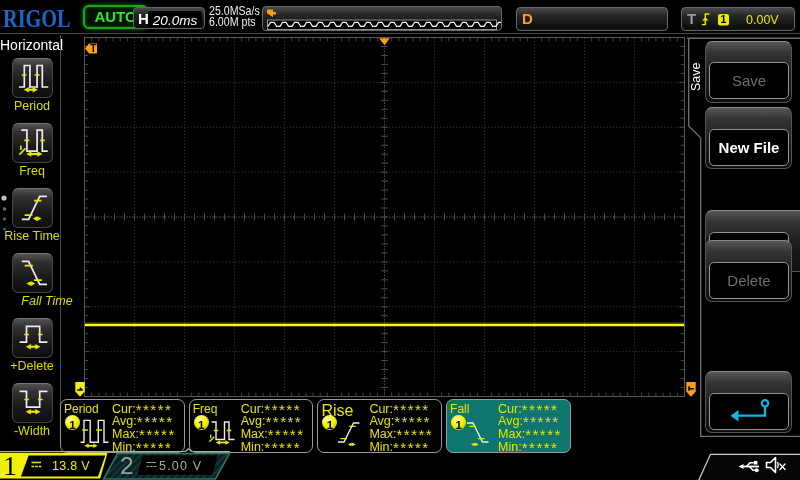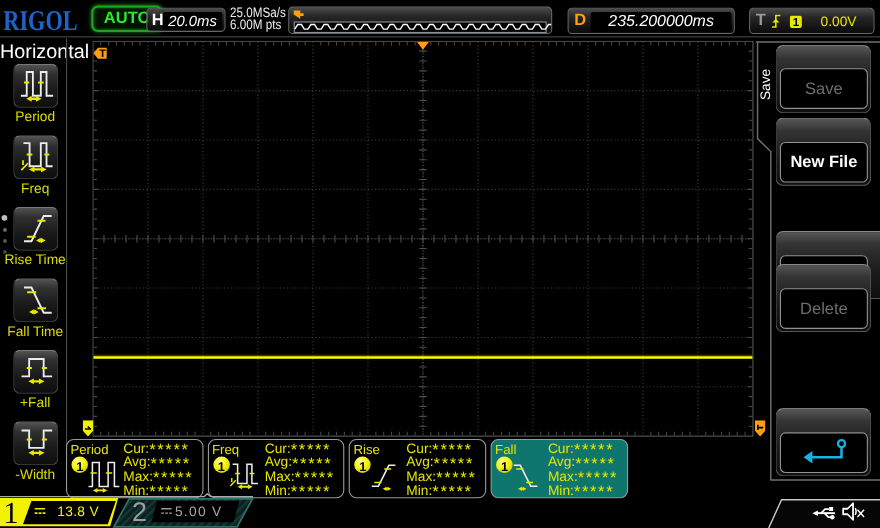--- a/index.html
+++ b/index.html
@@ -43,39 +43,36 @@
 <div class="gbox abs" style="left:262px;top:6px;width:240px;height:25px;">
   <svg class="abs" style="left:0;top:0;" width="238" height="23" viewBox="0 0 238 23">
     <polygon points="4,2.5 10,2.5 10,5 13,5 13,7.5 10,7.5 10,10 4,6.2" fill="#ff9e11"></polygon>
     <rect x="4.5" y="13" width="229" height="9.5" fill="#000" stroke="#8a919b" stroke-width="1"></rect>
     <path id="zz" d="M5,19.4 l2.6,-4.1 h3.4 l2.6,4.1 h3.4 l2.6,-4.1 h3.4 l2.6,4.1 h3.4 l2.6,-4.1 h3.4 l2.6,4.1 h3.4 l2.6,-4.1 h3.4 l2.6,4.1 h3.4 l2.6,-4.1 h3.4 l2.6,4.1 h3.4 l2.6,-4.1 h3.4 l2.6,4.1 h3.4 l2.6,-4.1 h3.4 l2.6,4.1 h3.4 l2.6,-4.1 h3.4 l2.6,4.1 h3.4 l2.6,-4.1 h3.4 l2.6,4.1 h3.4 l2.6,-4.1 h3.4 l2.6,4.1 h3.4 l2.6,-4.1 h3.4 l2.6,4.1 h3.4 l2.6,-4.1 h3.4 l2.6,4.1 h3.4 l2.6,-4.1 h3.4 l2.6,4.1 h3.4 l2.6,-4.1 h3.4 l2.6,4.1 h3.4 l2.6,-4.1 h3.4 l2.6,4.1 h3.4 l2.6,-4.1 h3.4 l2.6,4.1 h3.4 l2.6,-4.1 h3.4 l2.6,4.1 h3.4 l2.6,-4.1 h3.4 l2.6,4.1 h3.4 l2.6,-4.1 h3.4 l2.6,4.1 h3.4 l2.6,-4.1 h3.4 l2.6,4.1 h3.4" fill="none" stroke="#fff" stroke-width="1.2"></path>
   </svg>
 </div>
 
 <div class="gbox abs" style="left:516px;top:7px;width:152px;height:24px;">
   <span class="abs" style="left:5px;top:2px;color:#ff9e11;font-weight:bold;font-size:15px;">D</span>
-  <div class="ibox abs" style="left:20px;top:2.5px;width:128px;height:18px;text-align:center;">
-    <span style="color:#fff;font-size:14.5px;line-height:18px;">235.200000ms</span>
-  </div>
 </div>
 
 <div class="gbox abs" style="left:681px;top:7px;width:114px;height:24px;">
   <span class="abs" style="left:5px;top:2px;color:#9a9a9a;font-weight:bold;font-size:15px;">T</span>
   <svg class="abs" style="left:19px;top:5px;" width="10" height="13" viewBox="0 0 10 13">
     <path d="M0.8,11.6 H4.3 V1 H8.4" stroke="#e8e800" stroke-width="1.4" fill="none"></path>
     <polygon points="4.3,4.2 1,7.4 7.6,7.4" fill="#e8e800"></polygon>
   </svg>
   <svg class="abs" style="left:36px;top:5.5px;" width="11" height="12" viewBox="0 0 11 12">
     <rect x="0" y="0" width="11" height="11.5" rx="2" fill="#e8e800"></rect>
     <text x="5.5" y="9.3" text-anchor="middle" font-size="10.5" font-weight="bold" fill="#000" font-family="Liberation Sans">1</text>
   </svg>
   <span class="abs" style="left:64px;top:5px;color:#e8e800;font-size:12.5px;">0.00V</span>
 </div>
 
-<div class="abs" style="left:0;top:37px;width:60px;text-align:left;color:#fff;font-size:18px;">Horizontal</div>
+<div class="abs" style="left:0;top:37px;width:60px;text-align:left;color:#fff;font-size:14px;">Horizontal</div>
 <div class="abs" style="left:59.5px;top:35px;width:1px;height:408px;background:#4a4a4a;"></div>
 
 <svg class="abs" style="left:0;top:194px;" width="10" height="42" viewBox="0 0 10 42">
   <circle cx="4" cy="4" r="2.6" fill="#c0c0c0"></circle>
   <circle cx="4.5" cy="15" r="1.7" fill="#6f6f6f"></circle>
   <circle cx="4.5" cy="25" r="1.7" fill="#5a5a5a"></circle>
   <circle cx="4.5" cy="35" r="1.7" fill="#474747"></circle>
 </svg>
 
 <div class="btn abs" style="left:11.5px;top:58px;width:41px;height:40px;">
@@ -114,32 +111,32 @@
 
 <div class="btn abs" style="left:11.5px;top:253px;width:41px;height:40px;">
  <svg width="39" height="38" viewBox="0 0 39 38">
   <path d="M8.8,7.4 H15.6 L26.7,30.3 H34" fill="none" stroke="#ececec" stroke-width="1.7"></path>
   <path d="M11.7,11.7 H19.9 M21.1,26.2 H28.8" stroke="#e8e800" stroke-width="1.7"></path>
   <path d="M16.4,29.6 H19.3" stroke="#e8e800" stroke-width="2.2"></path>
   <polygon points="13.5,29.6 17.7,27.2 17.7,32" fill="#e8e800"></polygon>
   <polygon points="22.2,29.6 18,27.2 18,32" fill="#e8e800"></polygon>
  </svg>
 </div>
-<div class="ylab abs" style="left:0;top:294px;width:64px;">Fall Time</div>
+<div class="ylab abs" style="left:15px;top:294px;width:64px;font-style:italic;">Fall Time</div>
 
 <div class="btn abs" style="left:11.5px;top:318px;width:41px;height:40px;">
  <svg width="39" height="38" viewBox="0 0 39 38">
   <path d="M6.6,23.2 H13.5 V7.4 H26.7 V23.2 H34.4" fill="none" stroke="#ececec" stroke-width="1.7"></path>
   <path d="M11.3,15.5 H16 M25,15.5 H29.7" stroke="#e8e800" stroke-width="1.7"></path>
   <path d="M16,27.7 H24.2" stroke="#e8e800" stroke-width="2.2"></path>
   <polygon points="12.8,27.7 17.8,25 17.8,30.4" fill="#e8e800"></polygon>
   <polygon points="27.4,27.7 22.4,25 22.4,30.4" fill="#e8e800"></polygon>
  </svg>
 </div>
-<div class="ylab abs" style="left:0;top:359px;width:64px;">+Fall</div>
+<div class="ylab abs" style="left:0;top:359px;width:64px;">+Delete</div>
 
 <div class="btn abs" style="left:11.5px;top:383px;width:41px;height:40px;">
  <svg width="39" height="38" viewBox="0 0 39 38">
   <path d="M6.6,7.4 H13.5 V23.2 H26.7 V7.4 H34.4" fill="none" stroke="#ececec" stroke-width="1.7"></path>
   <path d="M11.3,15.5 H16 M25,15.5 H29.7" stroke="#e8e800" stroke-width="1.7"></path>
   <path d="M16,27.7 H24.2" stroke="#e8e800" stroke-width="2.2"></path>
   <polygon points="12.8,27.7 17.8,25 17.8,30.4" fill="#e8e800"></polygon>
   <polygon points="27.4,27.7 22.4,25 22.4,30.4" fill="#e8e800"></polygon>
  </svg>
 </div>
@@ -232,21 +229,21 @@
     <path d="M5.5,6 H10 V23.5 H18.5 V6 H23 V23.5 H28.5" fill="none" stroke="#ececec" stroke-width="1.4"></path>
     <path d="M7.8,14.5 H12.3 M20.8,14.5 H25.3" stroke="#e8e800" stroke-width="1.4"></path>
     <path d="M4.7,18.6 V22.2 M3.4,25.8 L8.3,20.7" stroke="#e8e800" stroke-width="1.3"></path>
     <path d="M12.5,26.5 H21" stroke="#e8e800" stroke-width="1.8"></path>
     <polygon points="9.9,26.5 14.1,24.3 14.1,28.7" fill="#e8e800"></polygon>
     <polygon points="23.6,26.5 19.4,24.3 19.4,28.7" fill="#e8e800"></polygon>
   </svg>
 </div>
 
 <div class="abs" style="left:317.4px;top:398.5px;width:124.5px;height:54px;background:#000;border:1.5px solid #999;border-radius:7px;box-sizing:border-box;">
-  <div class="abs" style="left:3px;top:2px;color:#e4e400;font-size:12px;">Rise</div>
+  <div class="abs" style="left:3px;top:2px;color:#e4e400;font-size:16px;">Rise</div>
   <div class="abs" style="left:4px;top:15px;width:15px;height:15px;border-radius:50%;background:radial-gradient(circle at 38% 30%,#ffff9a,#f2f200 48%,#b9b900);text-align:center;"><span style="color:#000;font-weight:bold;font-size:11.5px;line-height:15px;">1</span></div>
   <div class="mrow abs" style="left:51px;top:2px;">
       <div class="ml">Cur:<span class="star">*****</span></div>
       <div class="ml">Avg:<span class="star">*****</span></div>
       <div class="ml">Max:<span class="star">*****</span></div>
       <div class="ml">Min:<span class="star">*****</span></div>
     </div>
   <svg class="abs" style="left:16px;top:16px;" width="36" height="34" viewBox="0 0 36 34">
     <path d="M4,26 H10 L19.5,7 H25.5" fill="none" stroke="#ececec" stroke-width="1.4"></path>
     <path d="M6.3,22.6 H12.8 M15.3,10.4 H21.6" stroke="#e8e800" stroke-width="1.4"></path>

